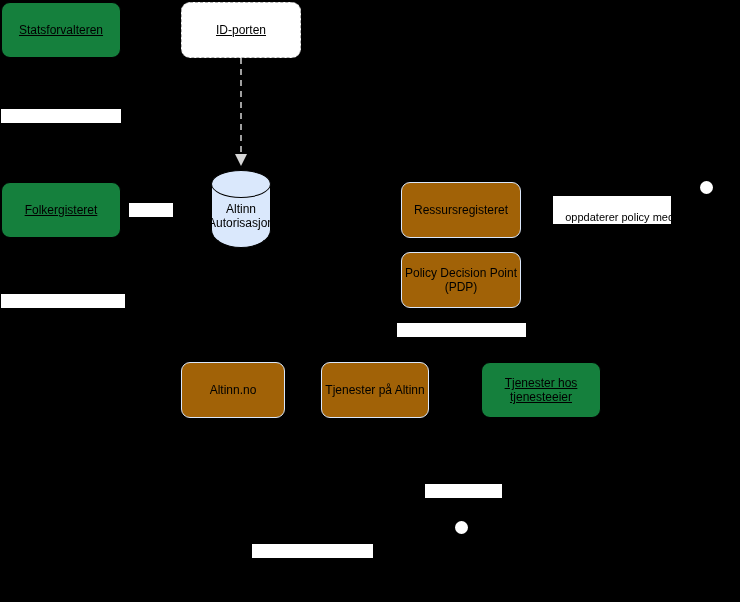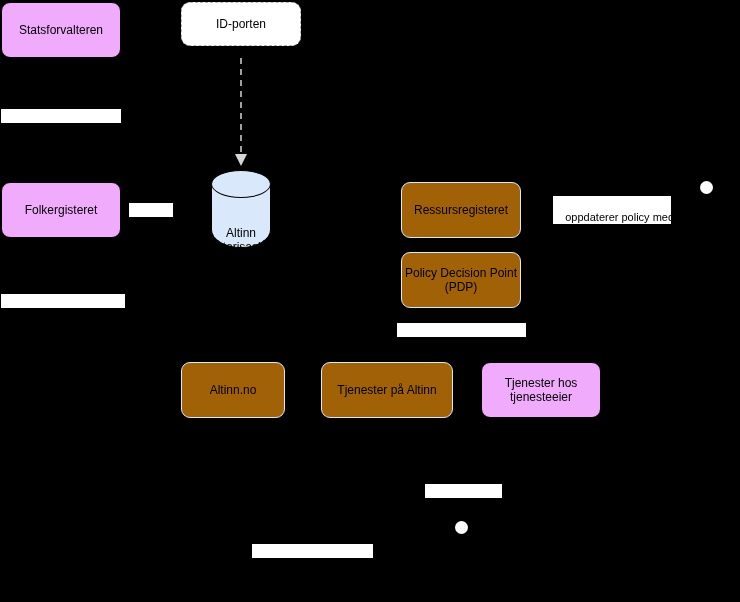--- a/index.html
+++ b/index.html
@@ -25,22 +25,23 @@
     align-items: center;
     justify-content: center;
     text-align: center;
     color: #000000;
     font-size: 12px;
     line-height: 14px;
     white-space: pre-line;
     overflow: hidden;
   }
   .node.white {
-    background: #f0abfc;
+    background: #15803d;
     border: 1px solid #000000;
+    text-decoration: underline;
   }
   .node.blue {
     background: #a16207;
     border: 1px solid #dae8fc;
   }
   .node.dashed {
     background: #ffffff;
     border: 1px dashed #b3b3b3;
   }
 
@@ -78,21 +79,20 @@
     position: absolute;
     left: -14px;
     right: -14px;
     top: 32px;
     text-align: center;
     font-size: 12px;
     line-height: 14px;
     color: #000000;
     white-space: pre-line;
     overflow: hidden;
-    margin-top: 24px;
   }
 
   
   .edge-label {
     position: absolute;
     background: #ffffff;
     color: #000000;
     font-size: 11px;
     line-height: 13px;
     white-space: pre;
@@ -120,21 +120,21 @@
 
   <svg class="connector" style="left:225px; top:58px; width:32px; height:112px;" viewBox="0 0 32 112">
     <line x1="16" y1="0" x2="16" y2="98" stroke="#d6d6d6" stroke-width="1.5" stroke-dasharray="6 5"></line>
     <path d="M 10 96 L 16 108 L 22 96 Z" fill="#d6d6d6"></path>
   </svg>
 
   <div class="node white" style="left:1px; top:2px; width:120px; height:56px;">
     <span>Statsforvalteren</span>
   </div>
 
-  <div class="node dashed" style="left:181px; top:2px; width:120px; height:44px;">
+  <div class="node dashed" style="left:181px; top:2px; width:120px; height:56px;text-decoration:underline;">
     <span>ID-porten</span>
   </div>
 
   <div class="node white" style="left:1px; top:182px; width:120px; height:56px;">
     <span>Folkergisteret</span>
   </div>
 
   <div class="cylinder" style="left:211px; top:170px; width:60px; height:78px;">
     <div class="cyl-body"></div>
     <div class="cyl-top"></div>
@@ -149,21 +149,21 @@
   <div class="node blue" style="left:401px; top:252px; width:120px; height:56px;text-align:center;">
     <span>Policy Decision Point
 (PDP)</span>
   </div>
 
 
   <div class="node blue" style="left:181px; top:362px; width:104px; height:56px;">
     <span>Altinn.no</span>
   </div>
 
-  <div class="node blue" style="left:321px; top:362px; width:132px; height:56px;">
+  <div class="node blue" style="left:321px; top:362px; width:108px; height:56px;">
     <span>Tjenester på Altinn</span>
   </div>
 
   <div class="node white" style="left:481px; top:362px; width:120px; height:56px;">
     <span>Tjenester hos
 tjenesteeier</span>
   </div>
 
   <div class="actor-head" style="left:700px; top:181px; width:13px; height:13px;"></div>
 

